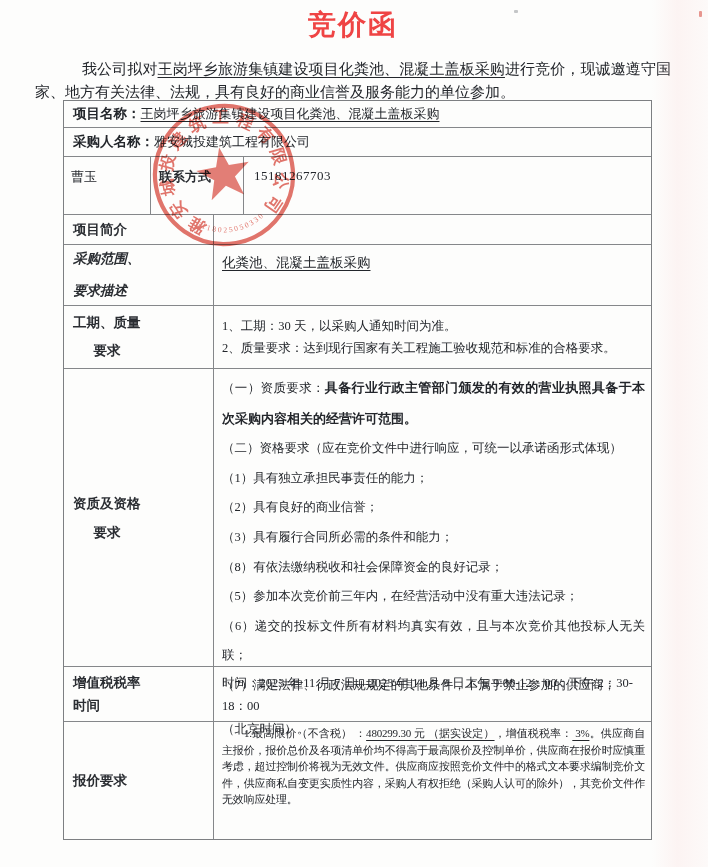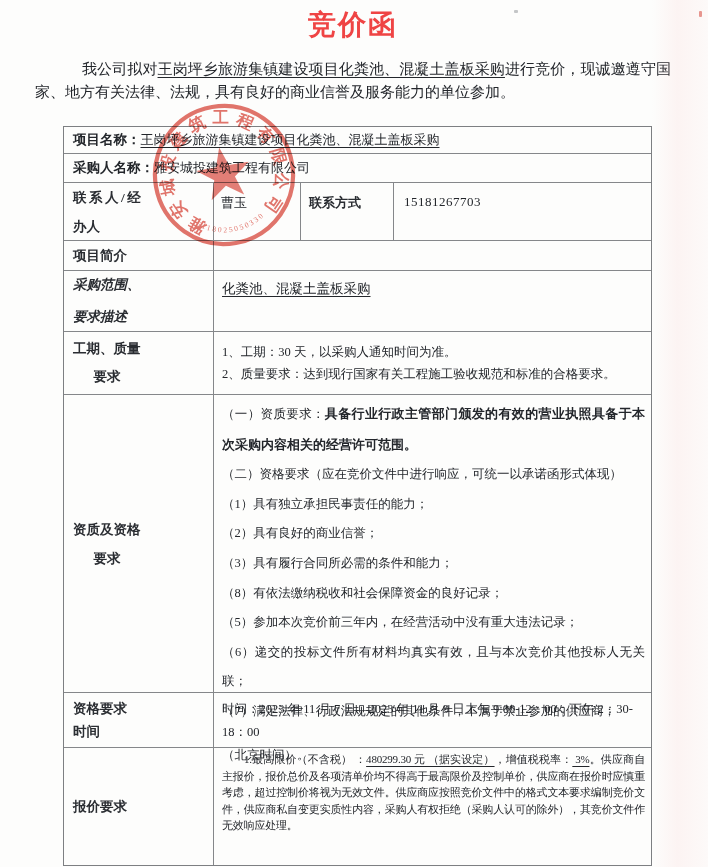--- a/index.html
+++ b/index.html
@@ -4,21 +4,21 @@
 <style>
   html,body{margin:0;padding:0;background:#ffffff;}
   .page{position:relative;width:708px;height:867px;background:#fdfdfc;overflow:hidden;
         font-family:"Liberation Serif","DejaVu Serif",serif;color:#1f1f1f;}
   .title{position:absolute;top:6px;left:35px;width:636px;text-align:center;
          font-size:28px;font-weight:700;letter-spacing:2px;color:#ef4444;}
   .intro{position:absolute;top:43px;left:35px;width:636px;font-size:15px;line-height:22.5px;
          text-align:justify;text-indent:47px;color:#23262b;}
   .u{text-decoration:underline;text-underline-offset:3px;text-decoration-thickness:1px;}
   
-  .btable{position:absolute;left:63px;top:126px;width:589px;height:740px;
+  .btable{position:absolute;left:63px;top:100px;width:589px;height:740px;
           border:1px solid #7d7f82;box-sizing:border-box;display:flex;flex-direction:column;
           background:transparent;font-size:13px;color:#23262b;}
   .trow{display:flex;box-sizing:border-box;border-bottom:1px solid #85878a;}
   .trow:last-child{border-bottom:none;}
   .lc{width:150px;box-sizing:border-box;border-right:1px solid #85878a;
       display:flex;flex-direction:column;justify-content:center;
       padding-left:9px;font-weight:700;font-size:13.5px;line-height:29px;color:#2a2d32;}
   .lc .l2c{width:68px;text-align:center;}
   .cc{flex:1;box-sizing:border-box;padding:0 6px 0 8px;min-width:0;}
   .inline-row{align-items:center;padding-left:9px;}
@@ -66,24 +66,20 @@
       <span class="lab">项目名称：</span>
         <span class="val u">王岗坪乡旅游集镇建设项目化粪池、混凝土盖板采购</span>
     </div>
 
     <div class="trow r2 inline-row">
       <span class="lab">采购人名称：</span>
         <span class="val">雅安城投建筑工程有限公司</span>
     </div>
 
     <div class="trow r3">
-      <div class="lc">
-        <span class="sp1">联系人/经</span>
-        <span>办人</span>
-      </div>
       <div class="cell-name">曹玉</div>
       <div class="cell-plabel">联系方式</div>
       <div class="cell-phone">15181267703</div>
     </div>
 
     <div class="trow r4">
       <div class="lc">
         <span>项目简介</span>
       </div>
       <div class="cc"></div>
@@ -123,21 +119,21 @@
         <p>（3）具有履行合同所必需的条件和能力；</p>
         <p>（8）有依法缴纳税收和社会保障资金的良好记录；</p>
         <p>（5）参加本次竞价前三年内，在经营活动中没有重大违法记录；</p>
         <p>（6）递交的投标文件所有材料均真实有效，且与本次竞价其他投标人无关联；</p>
         <p>（7）满足法律、行政法规规定的其他条件，不属于禁止参加的供应商；</p>
       </div>
     </div>
 
     <div class="trow r8">
       <div class="lc" style="line-height:23px;">
-        <span>资格要求</span>
+        <span>增值税税率</span>
         <span>时间</span>
       </div>
       <div class="cc cc-time">
         <div>时间：2023 年 11 月 7 日—2023 年 11 月 9 日上午 9:00-12：00；下午 2：30-18：00</div>
         <div>（北京时间）。</div>
       </div>
     </div>
 
     <div class="trow r9">
       <div class="lc">

